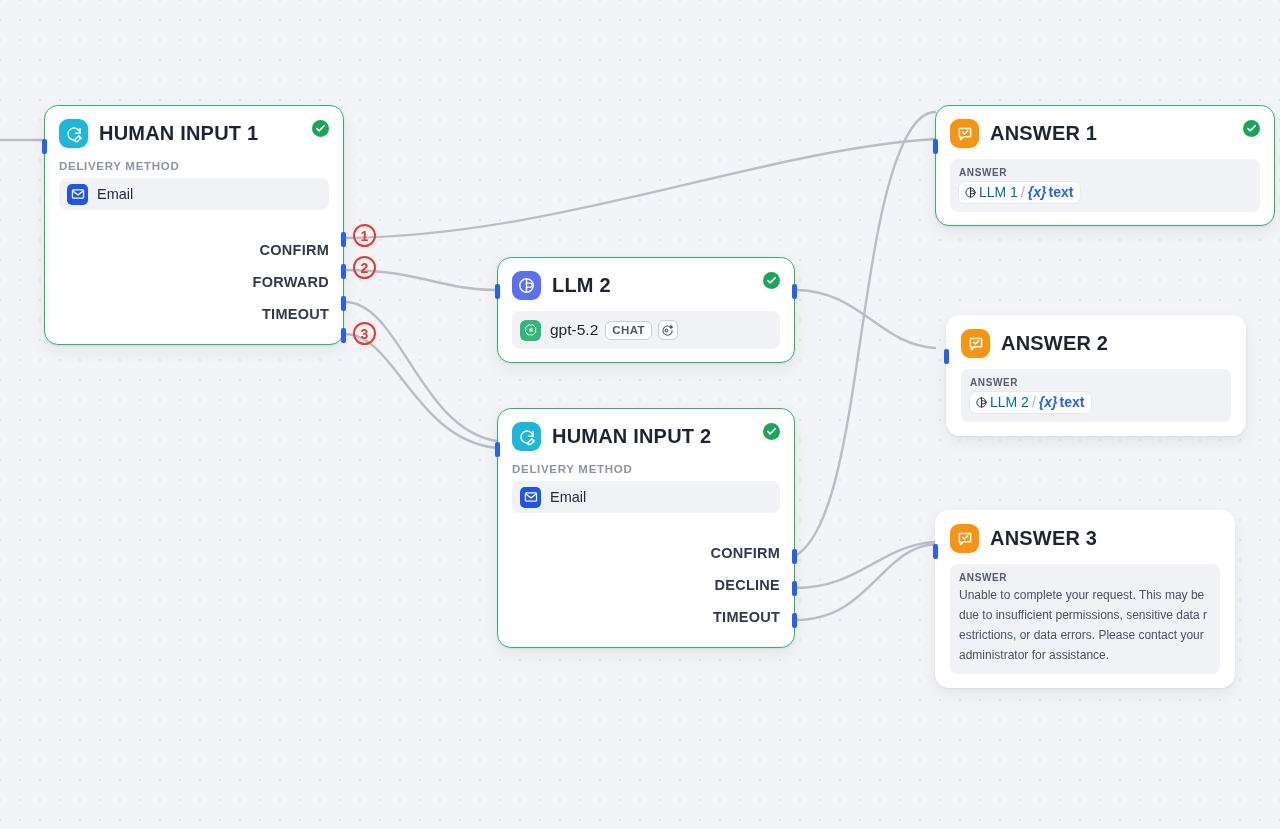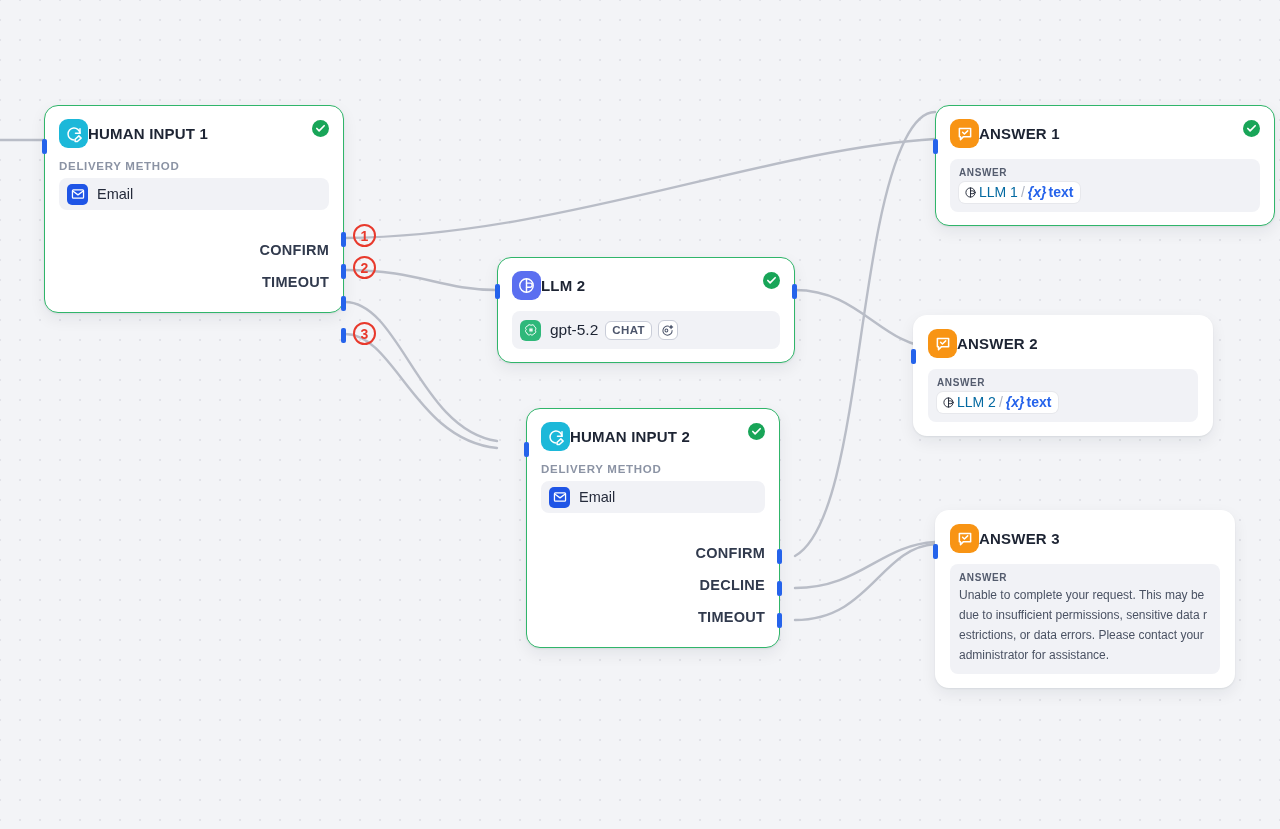--- a/index.html
+++ b/index.html
@@ -55,24 +55,25 @@
   }
   .node.ok { border-color: #30b56a; }
 
   .node-head {
     display: flex;
     align-items: center;
     padding: 13px 14px 0 14px;
     position: relative;
   }
   .node-title {
-    font-size: 15px;
+    font-size: 20px;
     font-weight: bold;
     letter-spacing: .2px;
     color: #1d2433;
+    margin-left: 11px;
     white-space: nowrap;
   }
 
   .badge-ok {
     position: absolute;
     right: 14px;
     top: 14px;
     width: 17px; height: 17px;
     border-radius: 50%;
     background: #18a558;
@@ -294,20 +295,23 @@
         </svg>
       </span>
       <span class="val">Email</span>
     </div>
 
     <div class="ports">
       <div class="port-row">
         <span class="port-label">CONFIRM</span>
       </div>
       <div class="port-row">
+        <span class="port-label">FORWARD</span>
+      </div>
+      <div class="port-row">
         <span class="port-label">TIMEOUT</span>
       </div>
     </div>
 
     <div class="handle out" style="top:126px;"></div>
     <div class="handle out" style="top:158px;"></div>
     <div class="handle out" style="top:190px;"></div>
     <div class="handle out" style="top:222px;"></div>
   </div>
 
@@ -348,21 +352,21 @@
           <path d="M20.5 12 A8.5 8.5 0 1 1 14 4"></path>
           <circle cx="10" cy="12" r="2.6"></circle>
           <path d="M18.6 2.6 l.9 2.1 2.1 .9 -2.1 .9 -.9 2.1 -.9 -2.1 -2.1 -.9 2.1 -.9 Z"></path>
         </svg>
       </span>
     </div>
 
     <div class="handle out" style="top:26px;"></div>
   </div>
 
-  <div class="node ok" style="left:526px; top:408px; width:254px;">
+  <div class="node ok" style="left:497px; top:408px; width:298px;">
     <div class="handle in" style="top:33px;"></div>
 
     <div class="node-head">
       <span class="tile human">
         <svg width="18" height="18" viewBox="0 0 24 24" fill="none" stroke="#ffffff" stroke-width="2" stroke-linecap="round" stroke-linejoin="round">
           <path d="M20 11A8 8 0 1 0 12 20"></path>
           <polyline points="20 5 20 11 14 11"></polyline>
           <path d="M18.5 14.5 L21.5 17.5 L16.5 22 L13.5 22 L13.5 19 Z"></path>
         </svg>
       </span>
@@ -429,21 +433,21 @@
           <path d="M12 9 h4.5 a2.6 2.6 0 0 1 0 5.2 H12"></path>
         </svg>
         <span class="t-src">LLM 1</span>
         <span class="t-sep">/</span>
         <span class="t-x">{x}</span>
         <span class="t-text">text</span>
       </span>
     </div>
   </div>
 
-  <div class="node" style="left:913px; top:315px; width:300px;">
+  <div class="node" style="left:946px; top:315px; width:300px;">
     <div class="handle in" style="top:33px;"></div>
 
     <div class="node-head">
       <span class="tile answer">
         <svg width="18" height="18" viewBox="0 0 24 24" fill="none" stroke="#ffffff" stroke-width="2" stroke-linecap="round" stroke-linejoin="round">
           <path d="M4.5 4.5 h15 v11 H10 l-4 4 v-4 H4.5 Z"></path>
           <polyline points="8.8 9.7 11.2 12.1 15.6 7.8"></polyline>
         </svg>
       </span>
       <span class="node-title">ANSWER 2</span>

